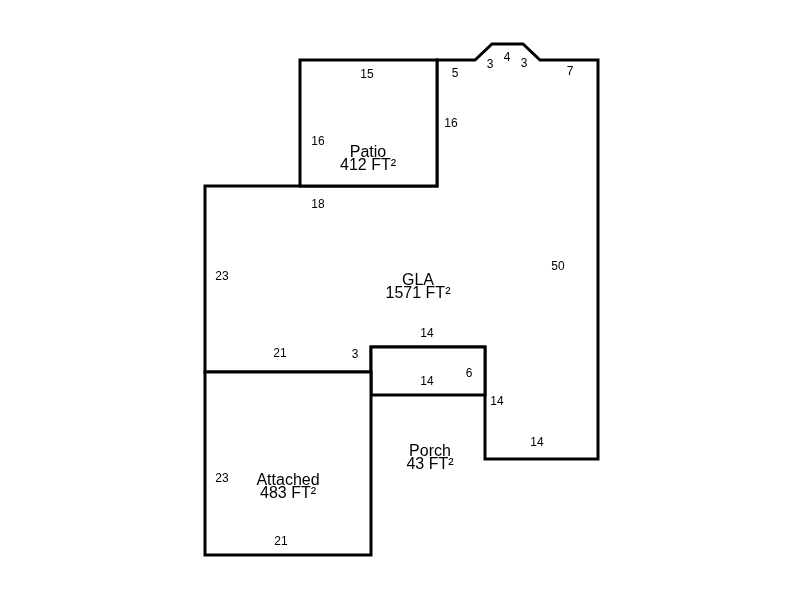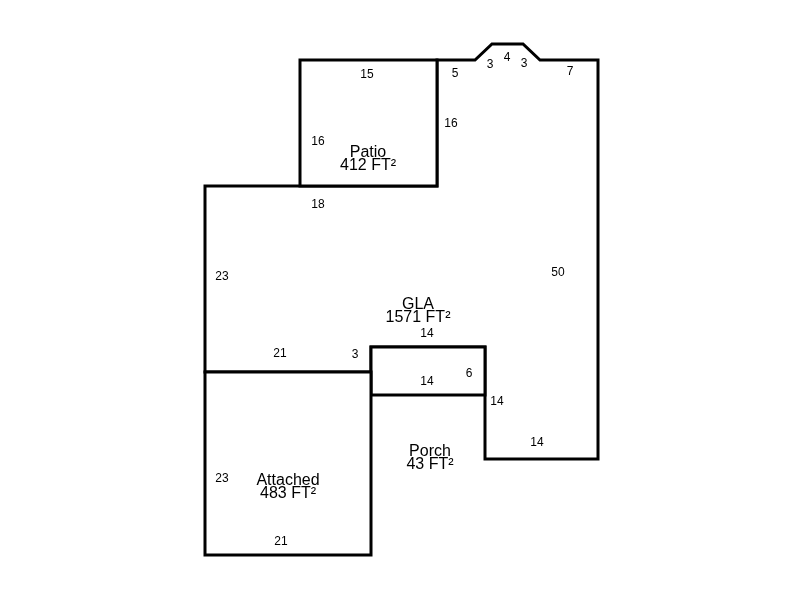--- a/index.html
+++ b/index.html
@@ -60,36 +60,36 @@
   <span class="dim" style="left:367px; top:74px">15</span>
   <span class="dim" style="left:318px; top:141px">16</span>
   <span class="dim" style="left:455px; top:73px">5</span>
   <span class="dim" style="left:490px; top:64px">3</span>
   <span class="dim" style="left:507px; top:57px">4</span>
   <span class="dim" style="left:524px; top:63px">3</span>
   <span class="dim" style="left:570px; top:71px">7</span>
   <span class="dim" style="left:451px; top:123px">16</span>
   <span class="dim" style="left:318px; top:204px">18</span>
   <span class="dim" style="left:222px; top:276px">23</span>
-  <span class="dim" style="left:558px; top:272px">50</span>
+  <span class="dim" style="left:558px; top:266px">50</span>
   <span class="dim" style="left:427px; top:333px">14</span>
   <span class="dim" style="left:280px; top:353px">21</span>
   <span class="dim" style="left:355px; top:354px">3</span>
   <span class="dim" style="left:427px; top:381px">14</span>
   <span class="dim" style="left:469px; top:373px">6</span>
   <span class="dim" style="left:497px; top:401px">14</span>
   <span class="dim" style="left:537px; top:442px">14</span>
   <span class="dim" style="left:222px; top:478px">23</span>
   <span class="dim" style="left:281px; top:541px">21</span>
 
   <div class="area-label" style="left:368px; top:114px">
     <span>Patio</span>
     <span>412 FT²</span>
   </div>
-  <div class="area-label" style="left:418px; top:266px">
+  <div class="area-label" style="left:418px; top:242px">
     <span>GLA</span>
     <span>1571 FT²</span>
   </div>
   <div class="area-label" style="left:430px; top:413px">
     <span>Porch</span>
     <span>43 FT²</span>
   </div>
   <div class="area-label" style="left:288px; top:442px">
     <span>Attached</span>
     <span>483 FT²</span>

